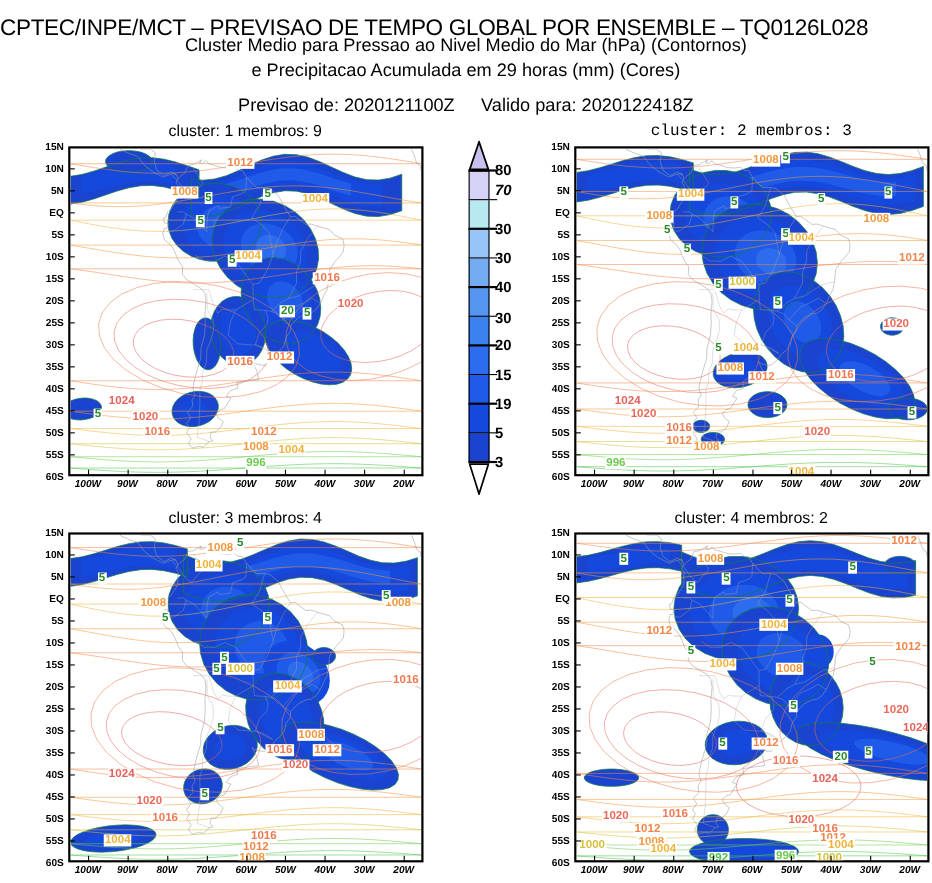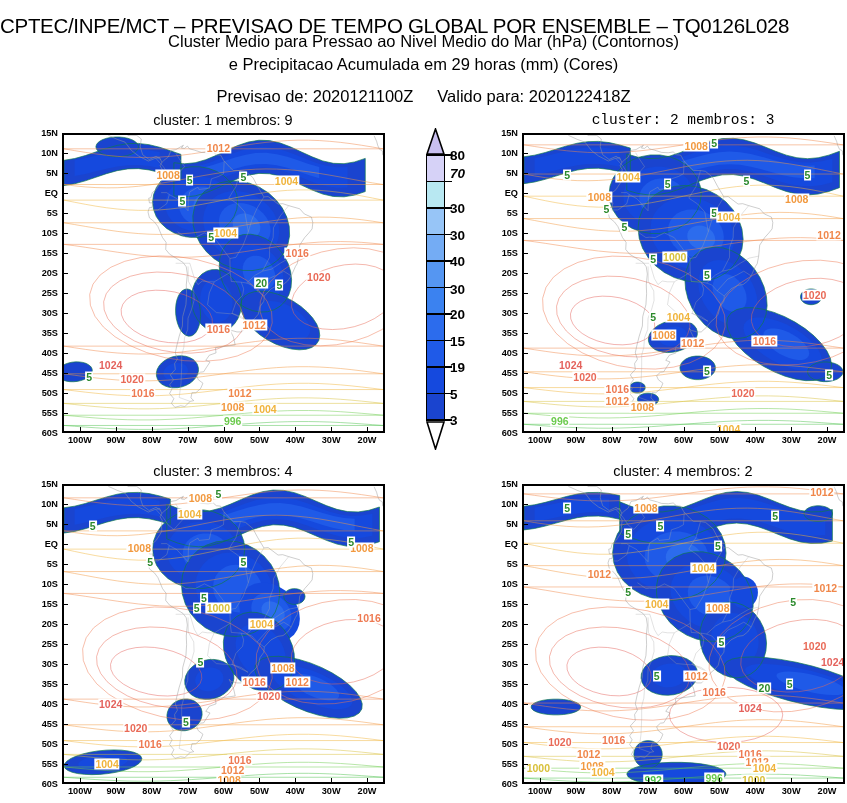--- a/index.html
+++ b/index.html
@@ -18,21 +18,21 @@
   
   .panel{position:absolute;box-sizing:border-box;border:2px solid #000;background:#ffffff;
          overflow:hidden;}
   .mapwrap{position:absolute;inset:0;}
   .mapwrap svg{display:block;width:100%;height:100%;}
 
   
   .ylab{position:absolute;font-size:9.2px;font-weight:bold;text-align:right;
         transform:translateY(-50%);white-space:nowrap;}
   .xlab{position:absolute;font-size:9.2px;font-weight:bold;text-align:center;
-        transform:translateX(-50%);white-space:nowrap;}
+        transform:translateX(-50%);white-space:nowrap;font-style:italic;}
   .tickv{position:absolute;width:5px;height:1px;background:#000;}
   .tickh{position:absolute;width:1px;height:5px;background:#000;}
 
   
   .cbar{position:absolute;}
   .cbar .seg{position:absolute;left:0;width:19px;border-left:1.6px solid #000;
              border-right:1.6px solid #000;box-sizing:border-box;}
   .cbar .segline{position:absolute;left:0;width:19px;height:1.6px;background:#000;}
   .cbar .cblab{position:absolute;left:24px;font-size:13.5px;transform:translateY(-50%);
                font-weight:600;white-space:nowrap;}

